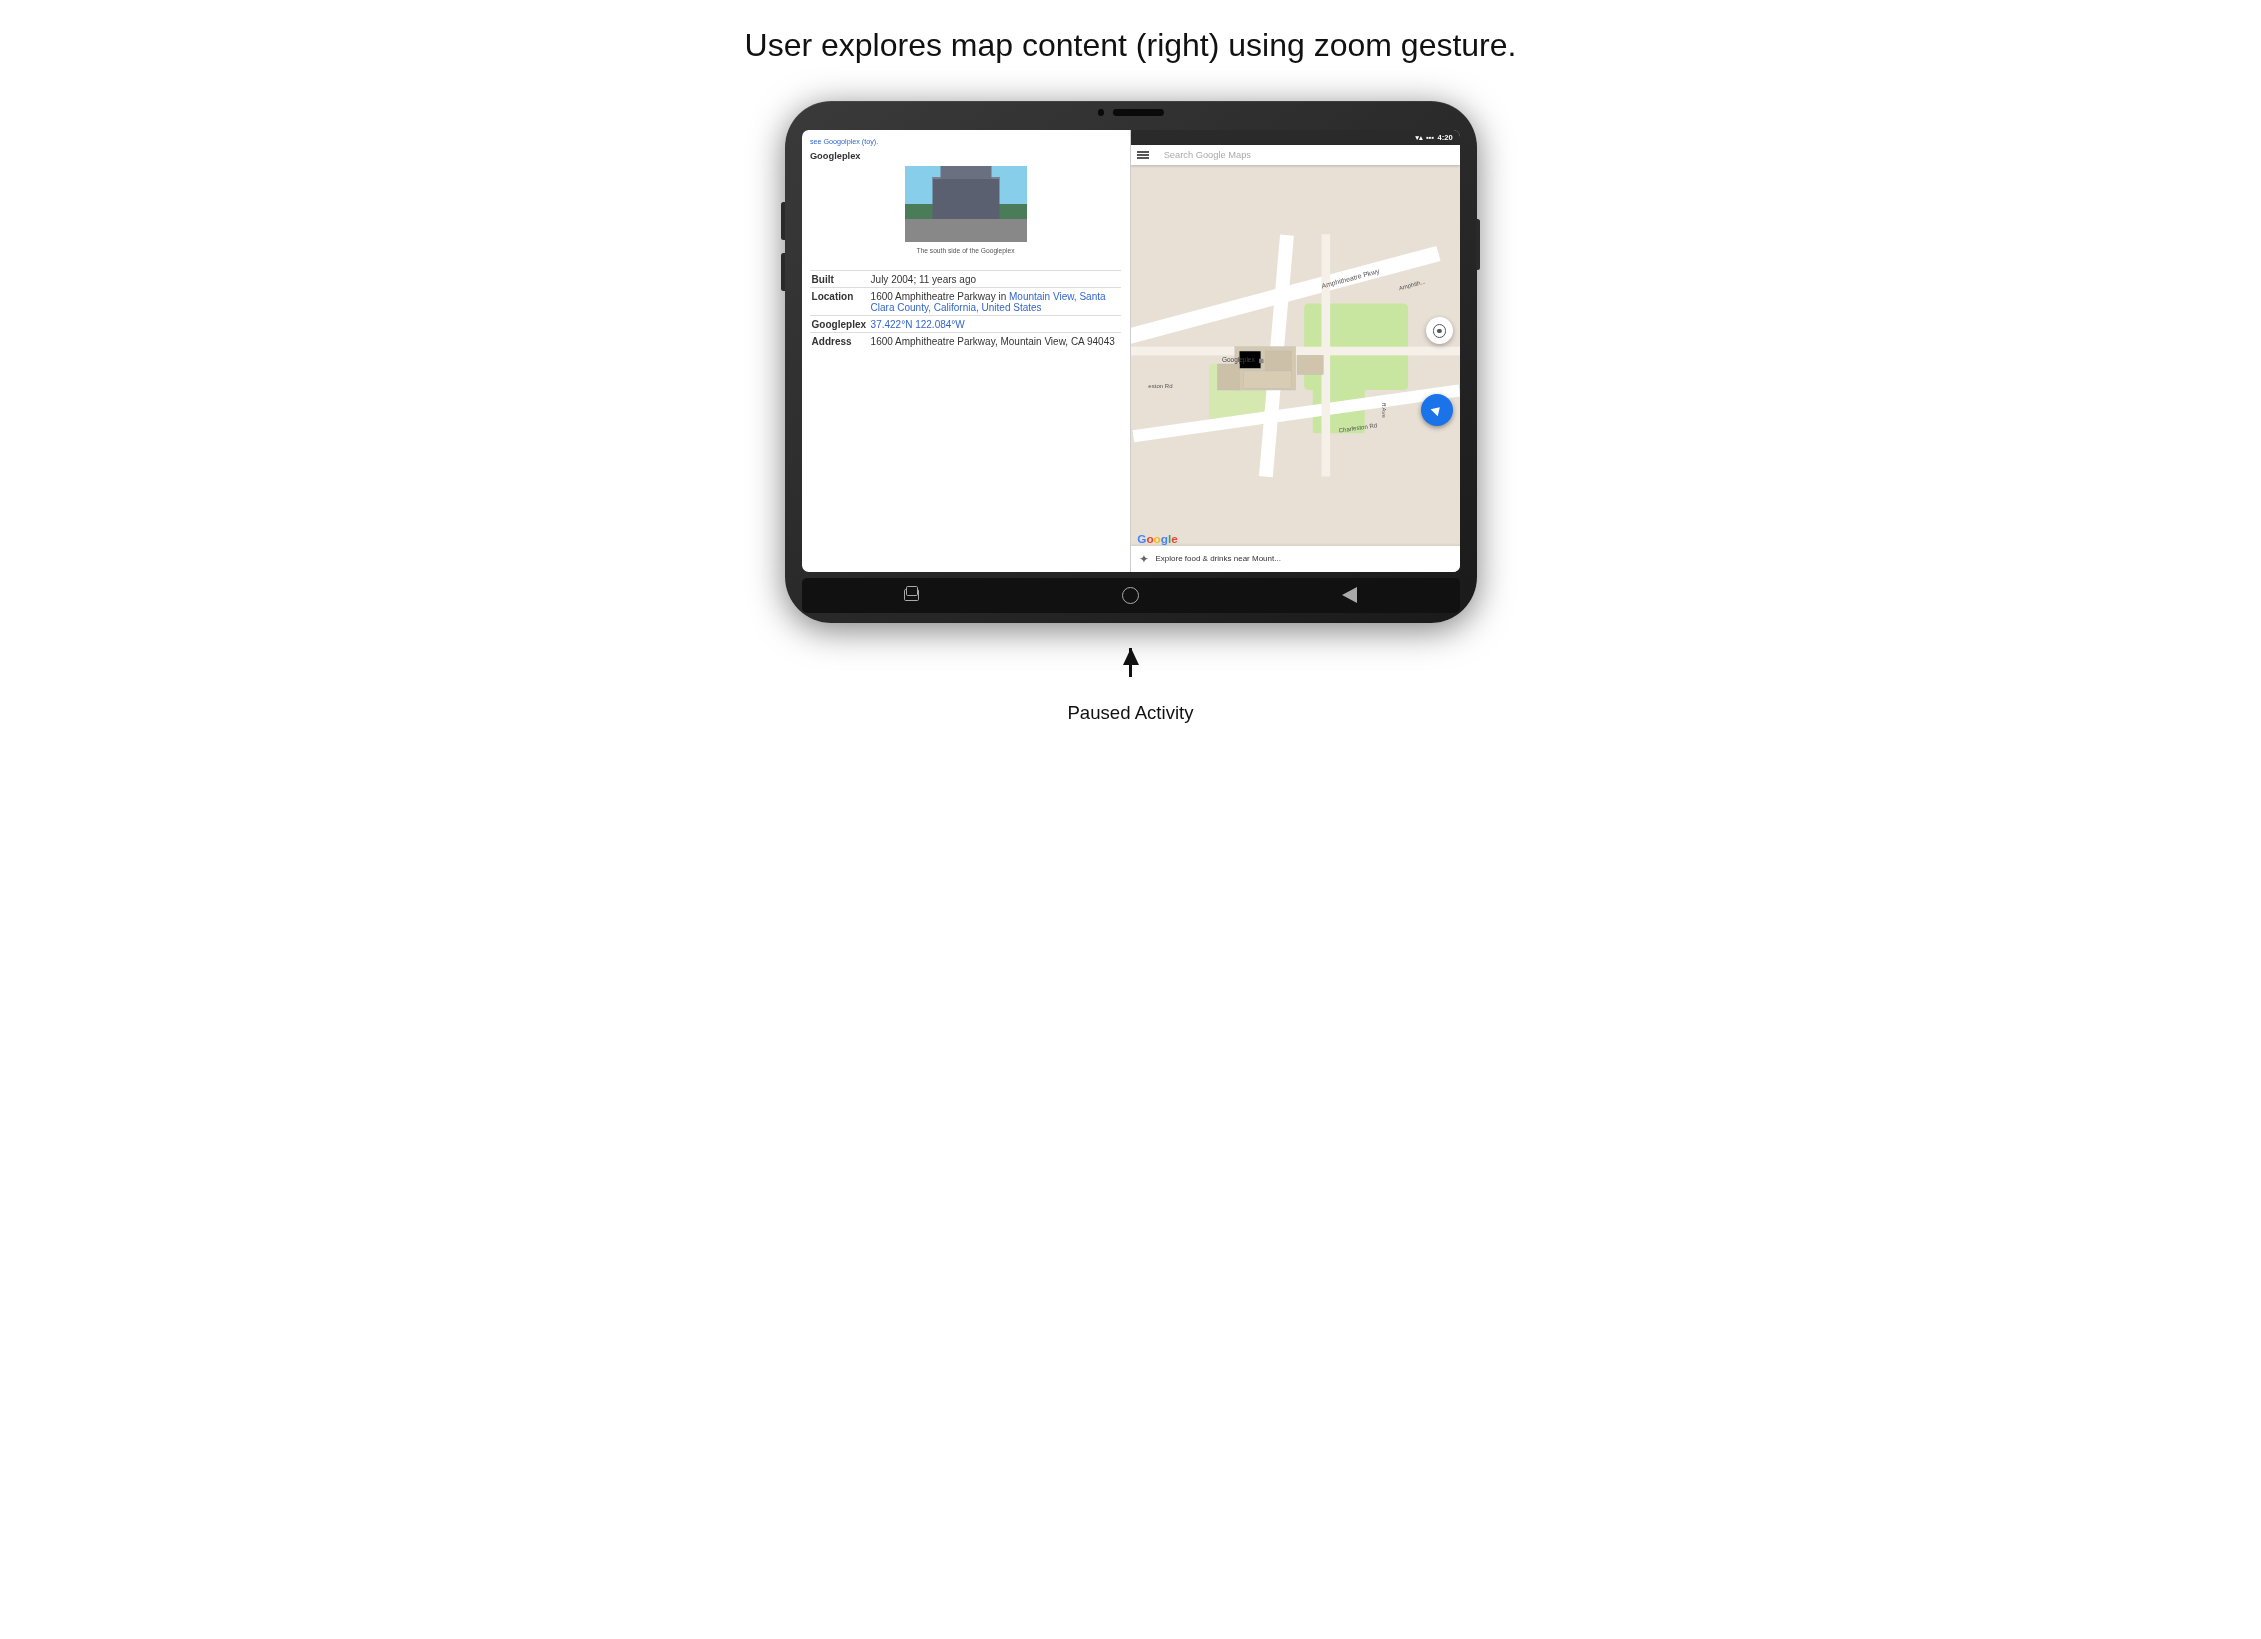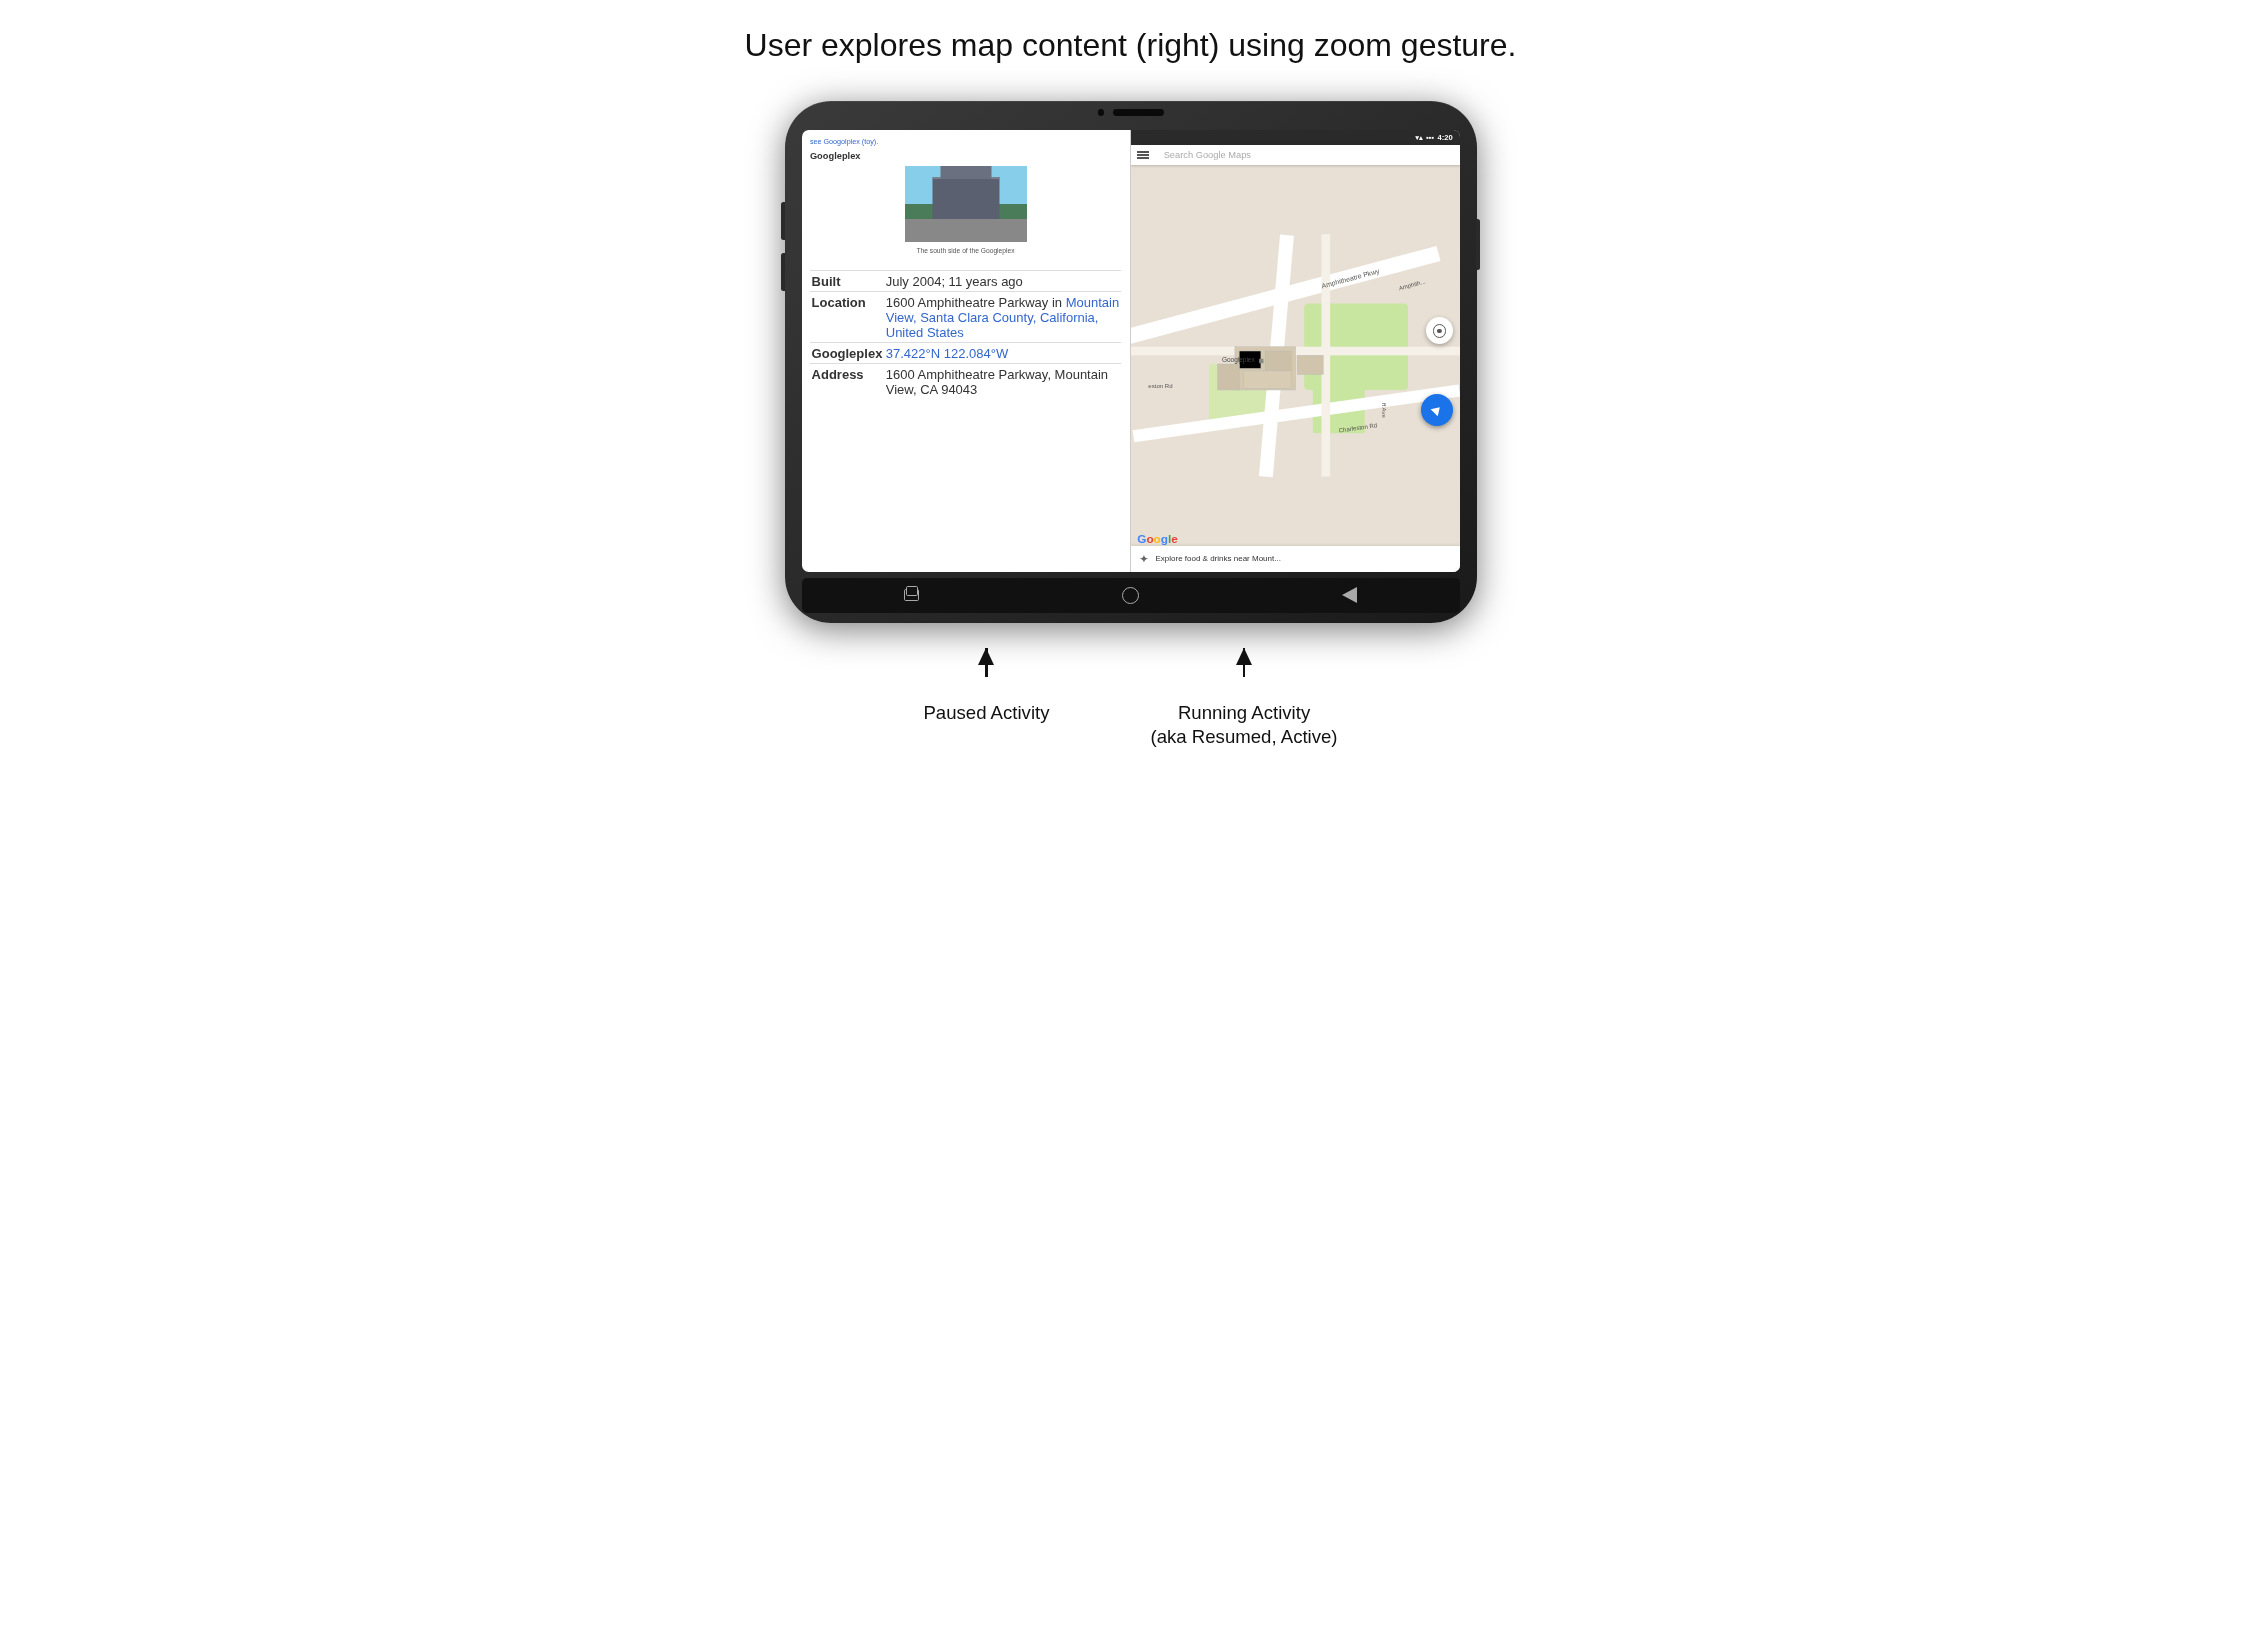--- a/index.html
+++ b/index.html
@@ -241,21 +241,21 @@
     .wiki-caption {
       font-size: 6.7px;
       color: #555;
       text-align: center;
       margin-bottom: 4.2px;
     }
 
     .wiki-table {
       width: 100%;
       border-collapse: collapse;
-      font-size: 13px;
+      font-size: 10px;
       margin-top: 16px;
     }
 
     .wiki-table tr {
       border-top: 0.8px solid #ddd;
     }
 
     .wiki-table td {
       padding: 2.5px 1.7px;
       vertical-align: top;
@@ -625,24 +625,14 @@
 
 <div class="annotations">
   <div class="annotation">
     <div style="display:flex; flex-direction:column; align-items:center;">
       <div style="width:2.5px; height:29.5px; background:#111;"></div>
       <div style="width:0;height:0;border-left:8.4px solid transparent;border-right:8.4px solid transparent;border-bottom:17px solid #111;margin-bottom:-17px;position:relative;top:-29.5px;"></div>
     </div>
     <div class="annotation-label">Paused Activity</div>
   </div>
 
-  <div class="annotation">
-    <div style="display:flex; flex-direction:column; align-items:center;">
-      <div style="width:2.5px; height:29.5px; background:#111;"></div>
-      <div style="width:0;height:0;border-left:8.4px solid transparent;border-right:8.4px solid transparent;border-bottom:17px solid #111;margin-bottom:-17px;position:relative;top:-29.5px;"></div>
-    </div>
-    <div class="annotation-label">
-      <span>Running Activity</span><br>
-      <span>(aka Resumed, Active)</span>
-    </div>
-  </div>
 </div>
 
 
 </body></html>

